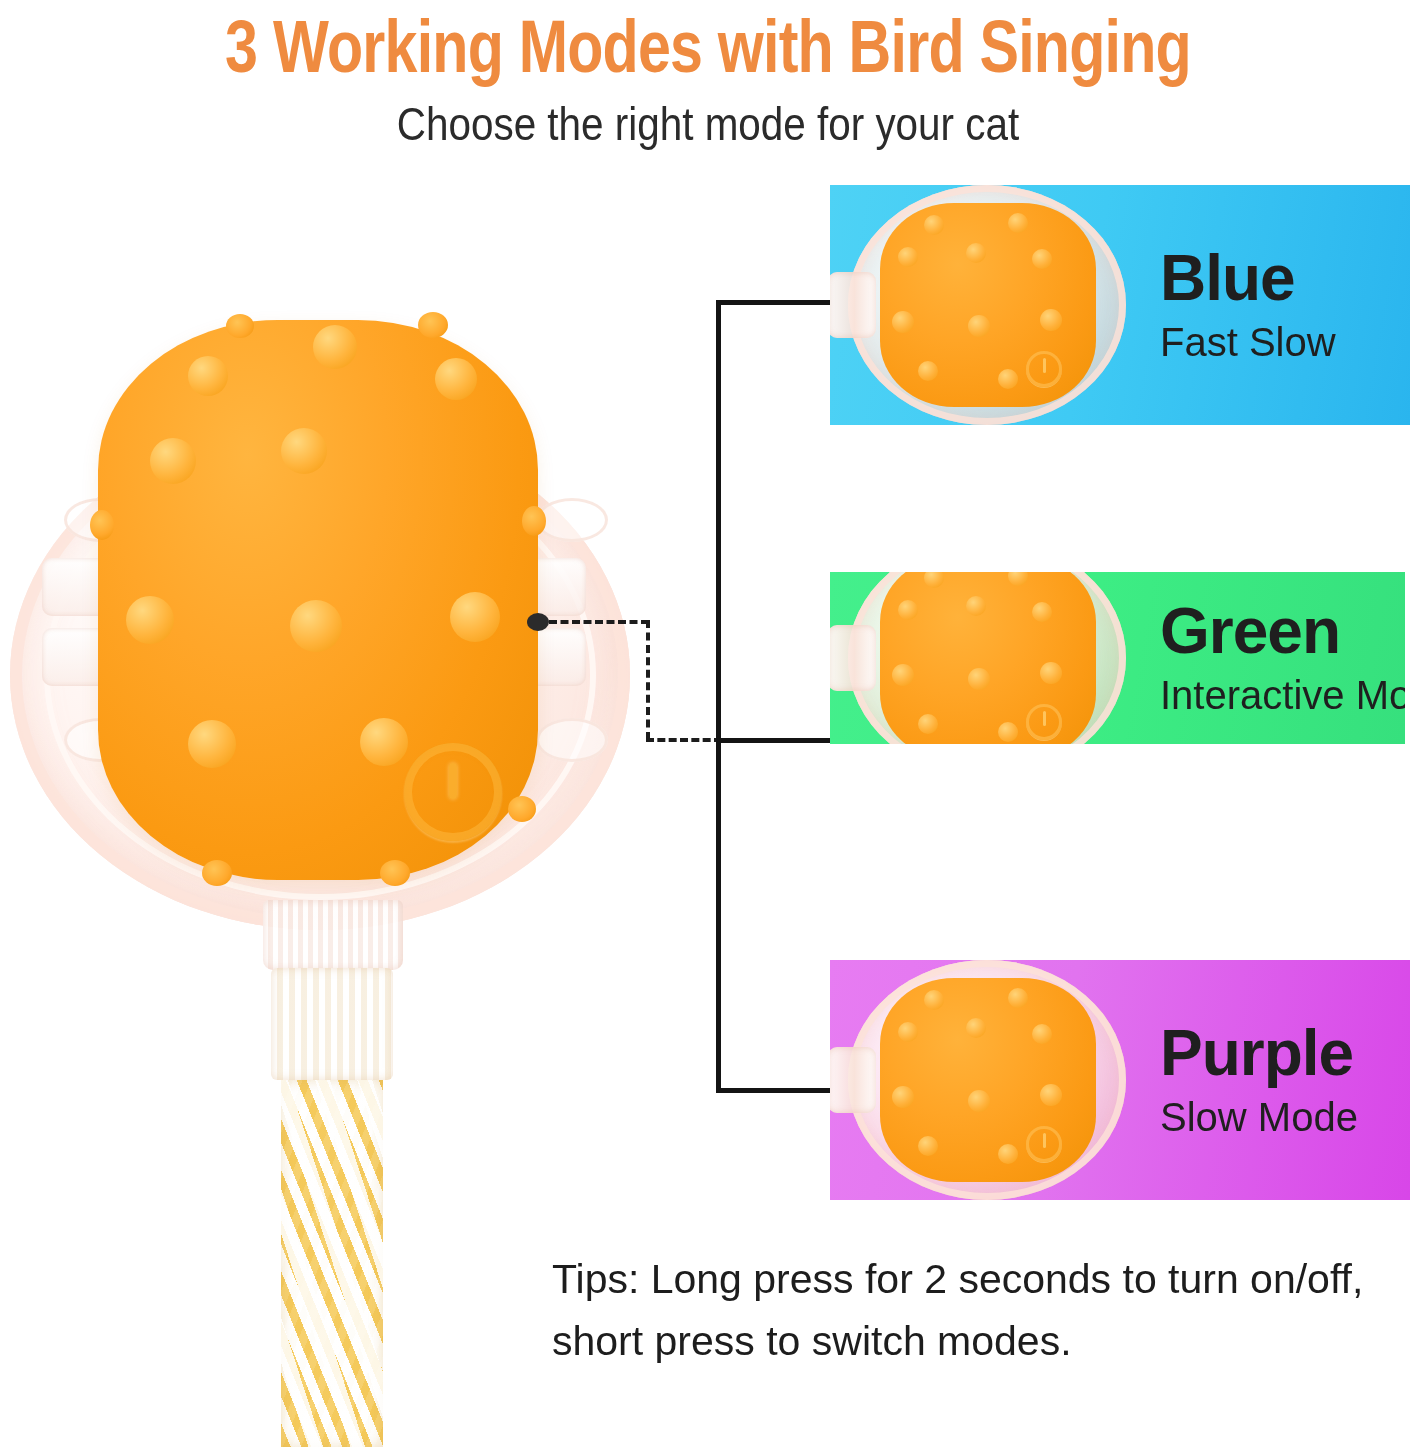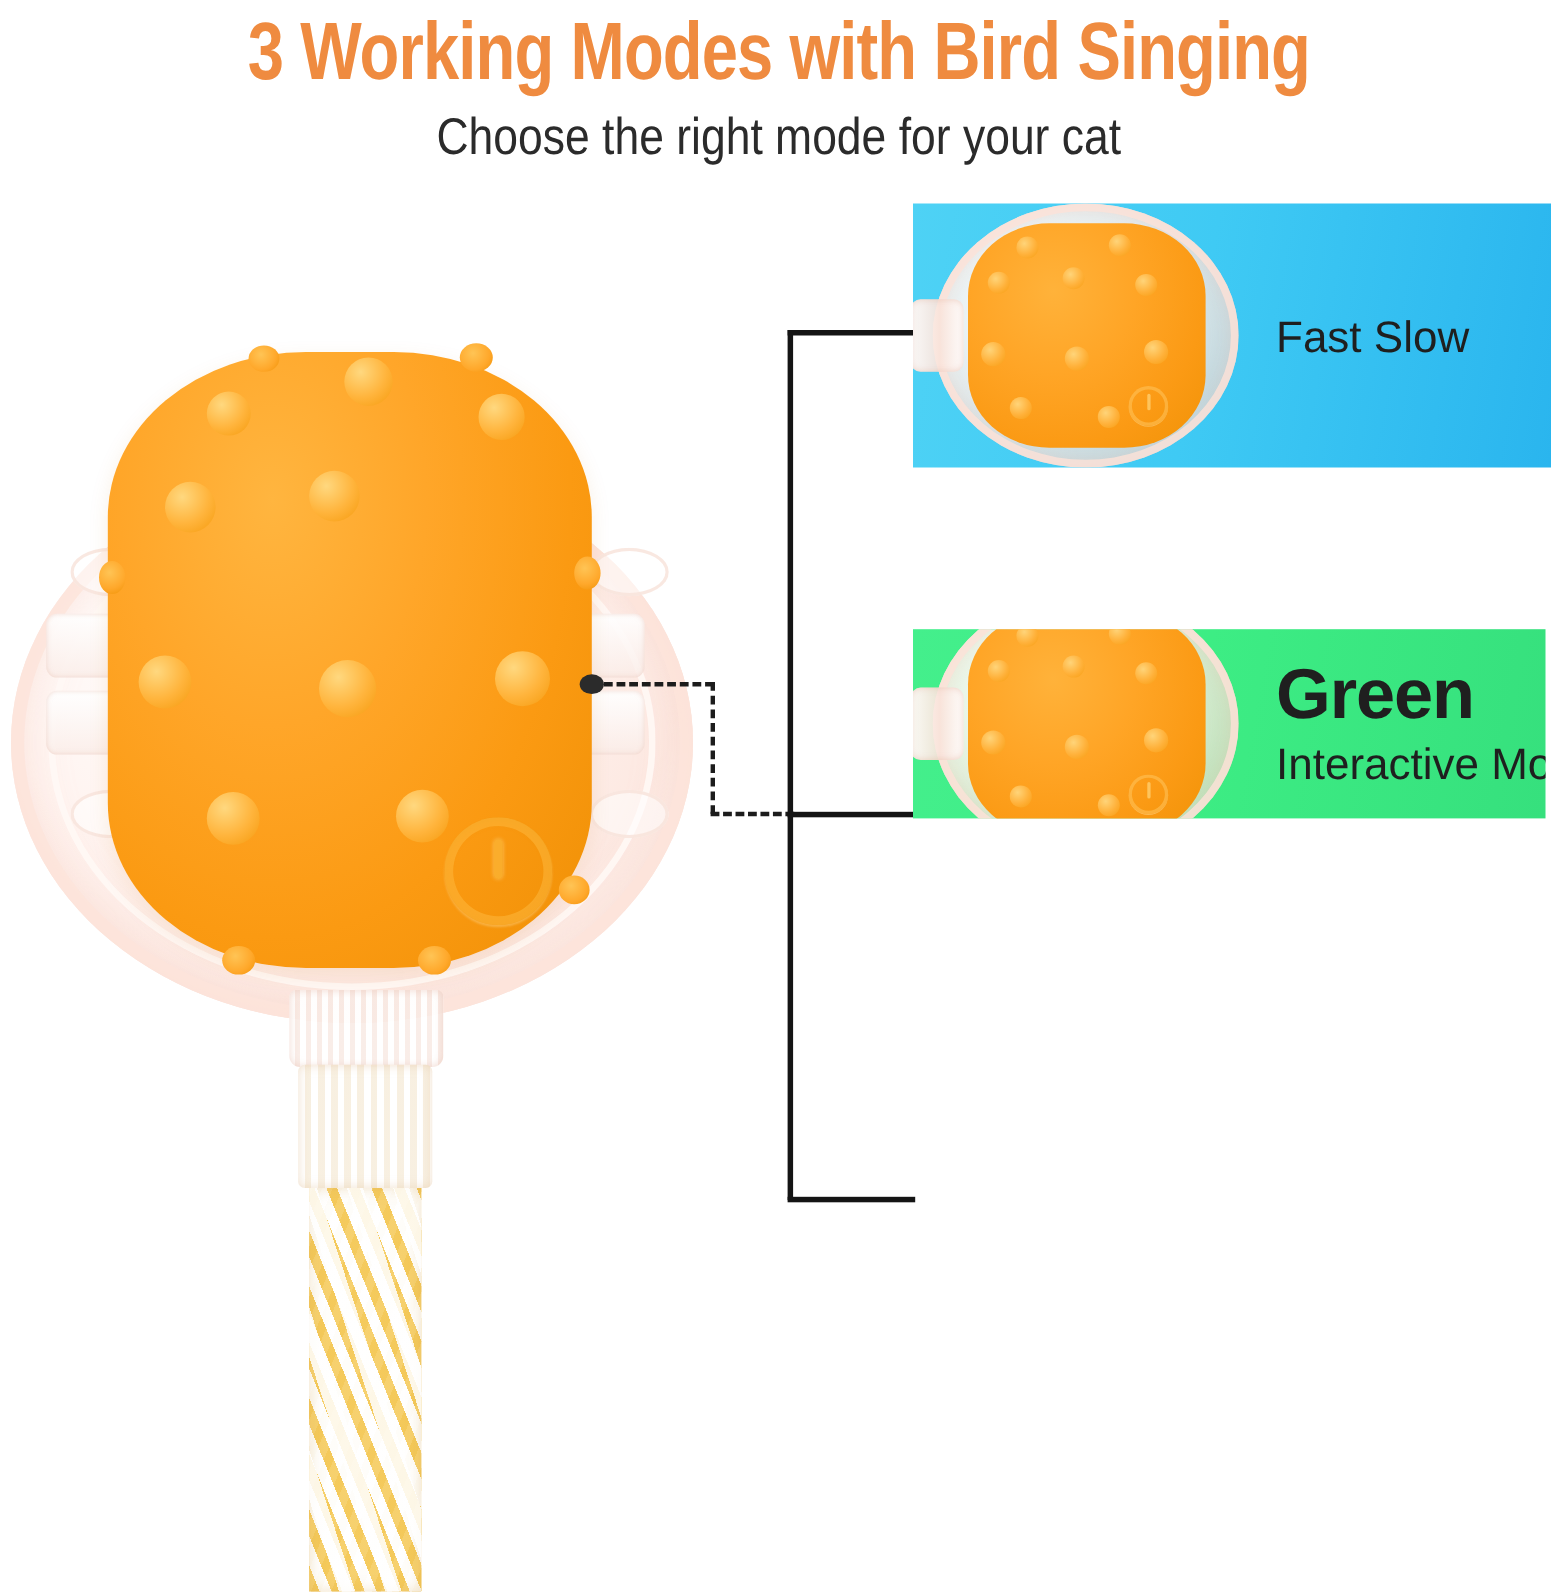--- a/index.html
+++ b/index.html
@@ -401,20 +401,21 @@
         <div class="bump" style="left:128px; top:10px;  width:20px; height:20px;"></div>
         <div class="bump" style="left:12px;  top:108px; width:22px; height:22px;"></div>
         <div class="bump" style="left:88px;  top:112px; width:22px; height:22px;"></div>
         <div class="bump" style="left:160px; top:106px; width:22px; height:22px;"></div>
         <div class="bump" style="left:38px;  top:158px; width:20px; height:20px;"></div>
         <div class="bump" style="left:118px; top:166px; width:20px; height:20px;"></div>
         <div class="pwr"></div>
       </div>
     </div>
     <div class="panel-text">
+      <div class="mode-name">Blue</div>
       <div class="mode-desc">Fast Slow</div>
     </div>
   </div>
 
   <div class="panel" id="panel-green">
     <div class="thumb">
       <div class="shell"></div>
       <div class="nub"></div>
       <div class="pad">
         <div class="bump" style="left:18px;  top:44px;  width:20px; height:20px;"></div>
@@ -429,15 +430,42 @@
         <div class="bump" style="left:118px; top:166px; width:20px; height:20px;"></div>
         <div class="pwr"></div>
       </div>
     </div>
     <div class="panel-text">
       <div class="mode-name">Green</div>
       <div class="mode-desc">Interactive Mode</div>
     </div>
   </div>
 
-
+  <div class="panel" id="panel-purple">
+    <div class="thumb">
+      <div class="shell"></div>
+      <div class="nub"></div>
+      <div class="pad">
+        <div class="bump" style="left:18px;  top:44px;  width:20px; height:20px;"></div>
+        <div class="bump" style="left:86px;  top:40px;  width:20px; height:20px;"></div>
+        <div class="bump" style="left:152px; top:46px;  width:20px; height:20px;"></div>
+        <div class="bump" style="left:44px;  top:12px;  width:20px; height:20px;"></div>
+        <div class="bump" style="left:128px; top:10px;  width:20px; height:20px;"></div>
+        <div class="bump" style="left:12px;  top:108px; width:22px; height:22px;"></div>
+        <div class="bump" style="left:88px;  top:112px; width:22px; height:22px;"></div>
+        <div class="bump" style="left:160px; top:106px; width:22px; height:22px;"></div>
+        <div class="bump" style="left:38px;  top:158px; width:20px; height:20px;"></div>
+        <div class="bump" style="left:118px; top:166px; width:20px; height:20px;"></div>
+        <div class="pwr"></div>
+      </div>
+    </div>
+    <div class="panel-text">
+      <div class="mode-name">Purple</div>
+      <div class="mode-desc">Slow Mode</div>
+    </div>
+  </div>
+
+  <div id="tips">
+    <div class="tips-line">Tips: Long press for 2 seconds to turn on/off,</div>
+    <div class="tips-line">short press to switch modes.</div>
+  </div>
 
 </div>
 
 </body></html>

